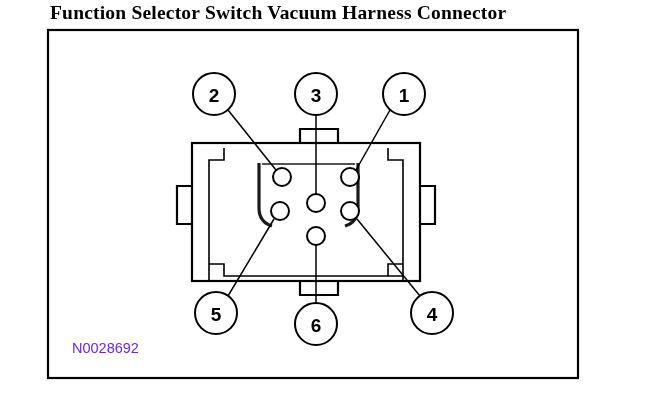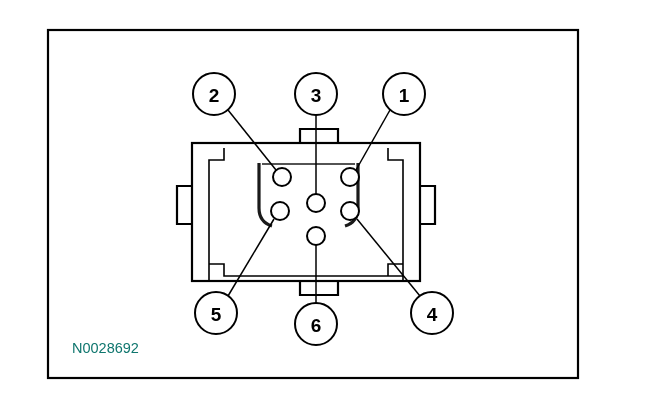--- a/index.html
+++ b/index.html
@@ -91,29 +91,30 @@
     font-weight: bold;
     font-size: 19px;
     fill: #000000;
     text-anchor: middle;
     dominant-baseline: central;
   }
   .refnum {
     position: absolute;
     font-family: "Liberation Sans", sans-serif;
     font-size: 14.5px;
-    color: #0f766e;
+    color: #6d28d9;
     white-space: nowrap;
   }
 </style>
 </head>
 <body>
 
 <div id="page">
 
+  <div class="title">Function Selector Switch Vacuum Harness Connector</div>
 
   <svg class="figure" viewBox="0 0 650 414">
 
     <rect class="frame-rect" x="48" y="30" width="530" height="348"></rect>
 
     <rect class="body-outline" x="192" y="143" width="228" height="138"></rect>
 
     <path class="body-tab" d="M 192 186 L 177 186 L 177 224 L 192 224"></path>
 
     <path class="body-tab" d="M 420 186 L 435 186 L 435 224 L 420 224"></path>

